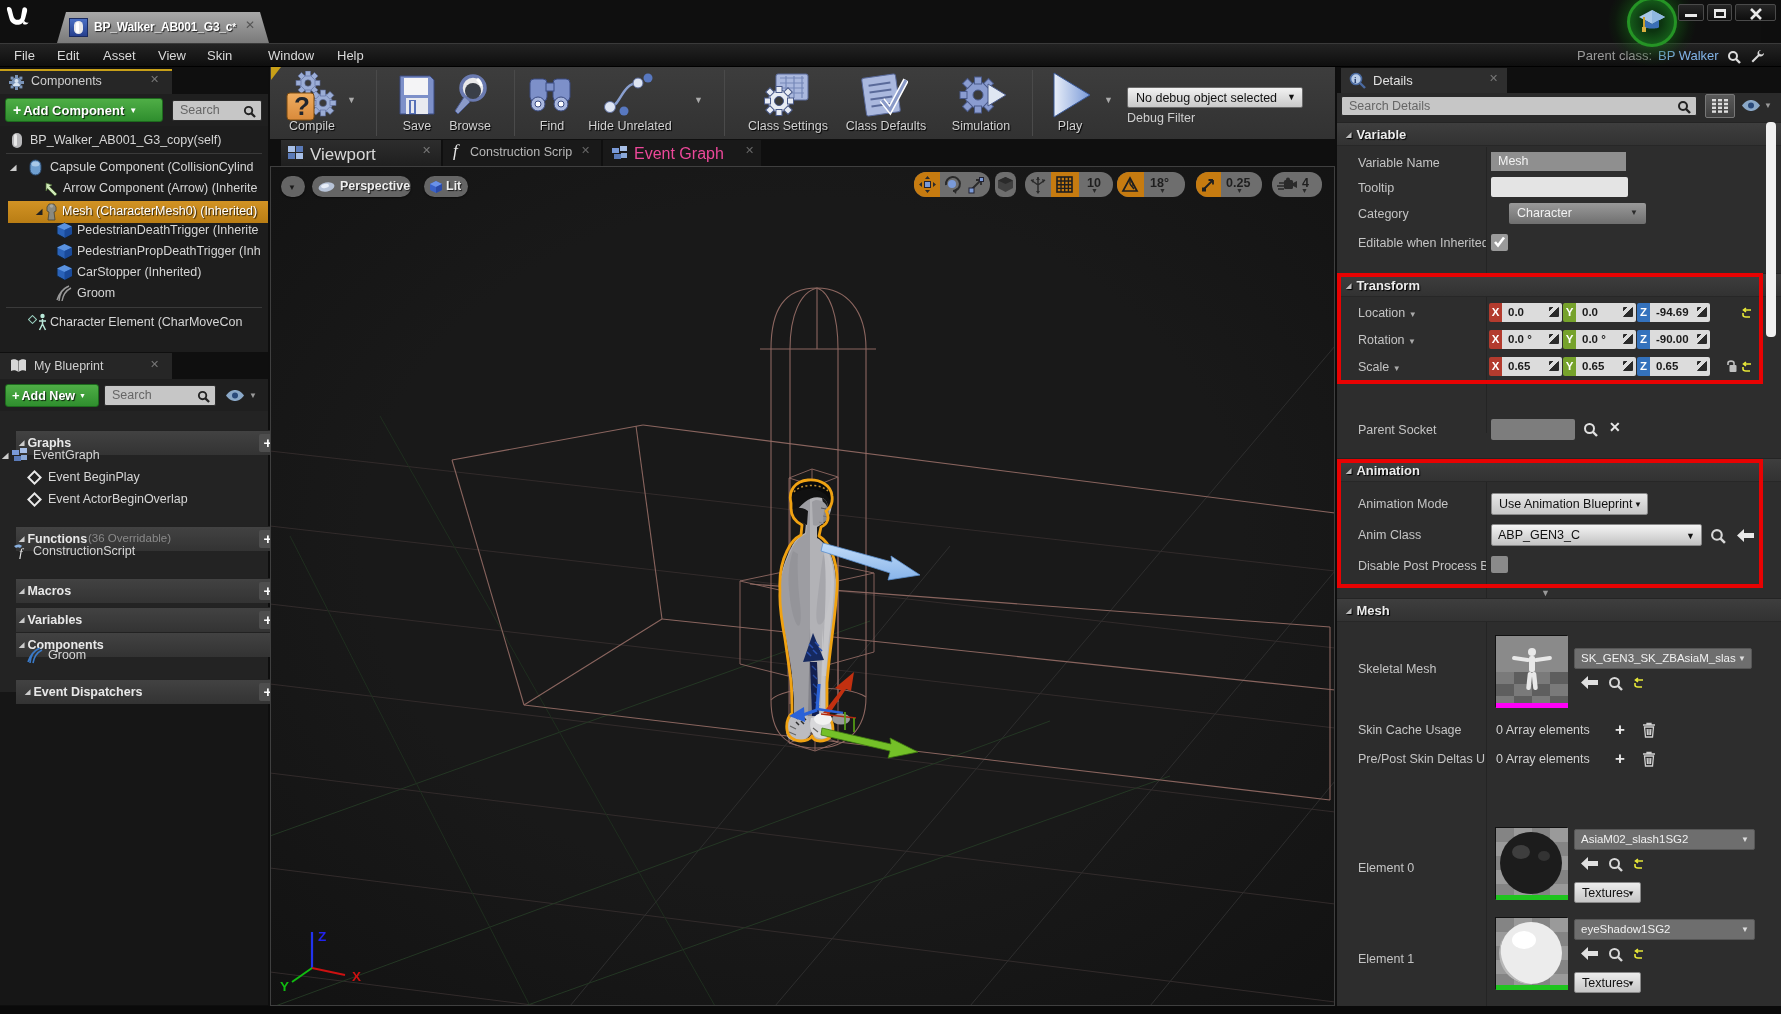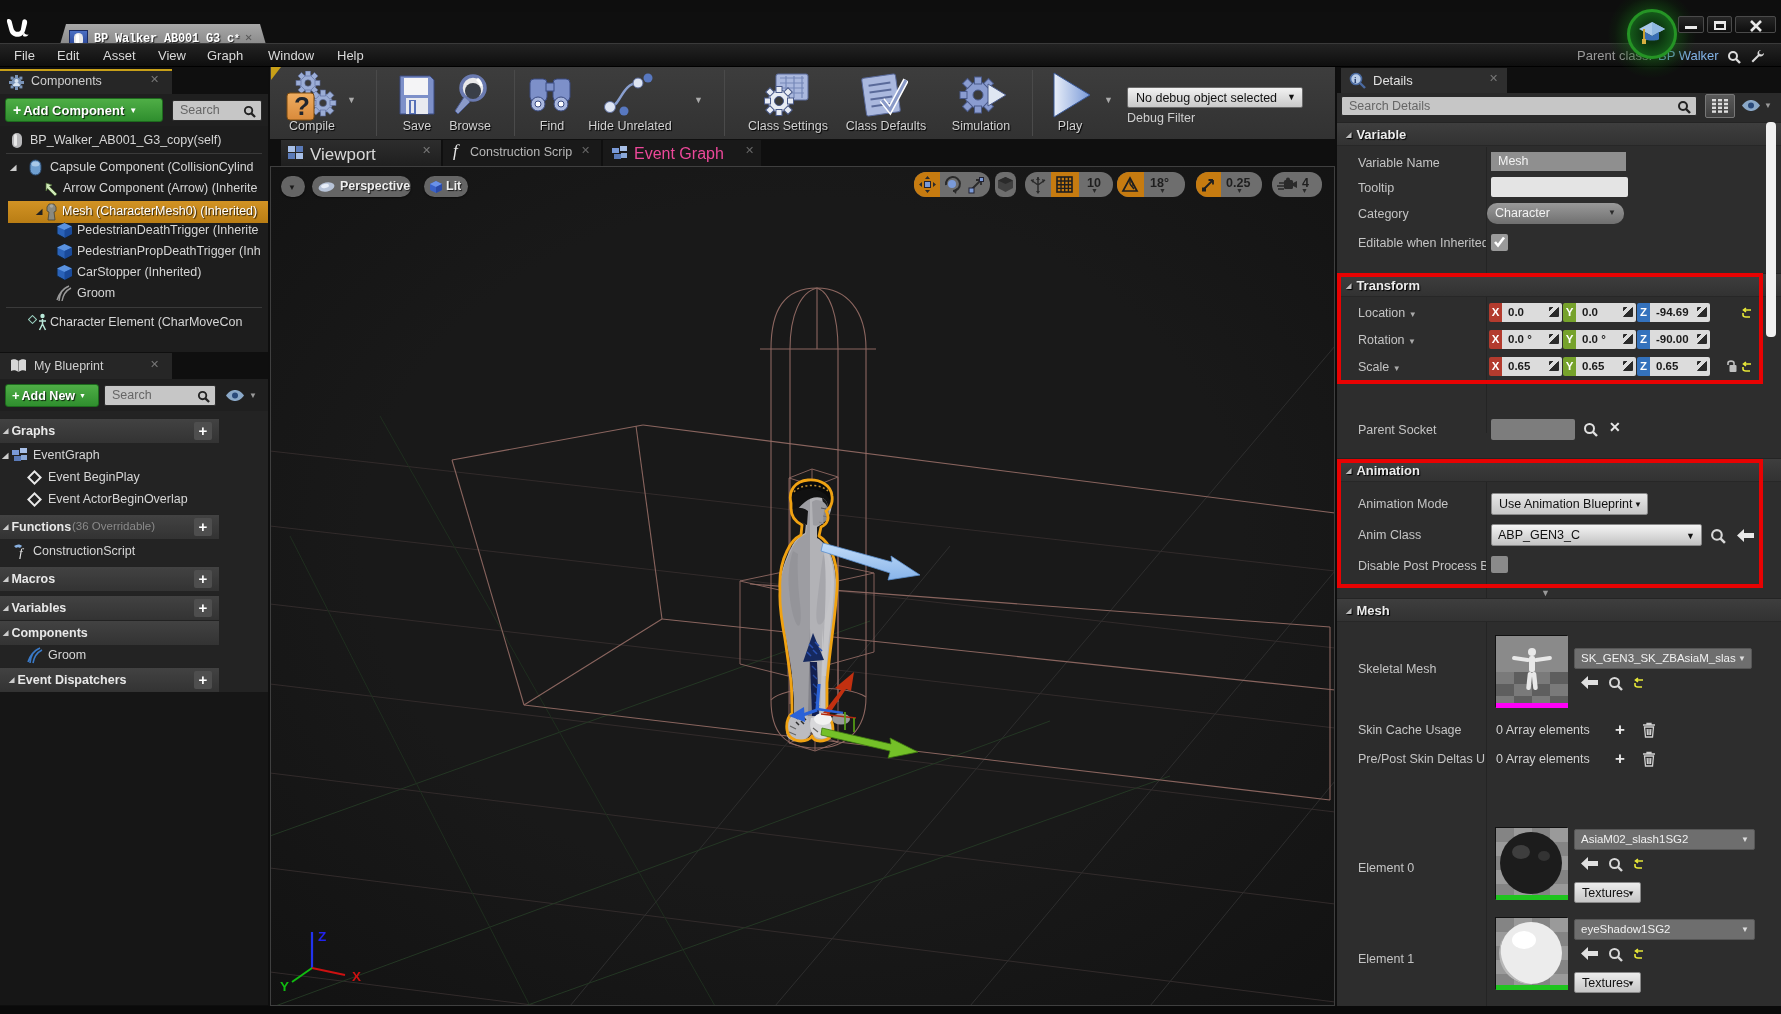--- a/index.html
+++ b/index.html
@@ -2,41 +2,41 @@
 <html><head>
 <meta charset="utf-8">
 <style>
 * { margin:0; padding:0; box-sizing:border-box; }
 html,body { width:1781px; height:1014px; background:#0d0d0d; overflow:hidden; }
 body { font-family:"Liberation Sans", sans-serif; }
 #root { position:absolute; top:0; left:0; width:1781px; height:1014px; background:#0e0e0e; }
 .abs { position:absolute; }
 .ts { text-shadow:1px 1px 1px rgba(0,0,0,0.8); }
 
-#topbar { top:12px; left:0; width:1761px; height:43px; background:#0f0f0f;font-family:Liberation Mono, monospace; }
+#topbar { top:0; left:0; width:1761px; height:43px; background:#0f0f0f; }
 #assettab { top:12px; left:57px; width:212px; height:31px; background:linear-gradient(#a8a8a8,#7a7a7a); clip-path:polygon(0 100%, 9px 0, 203px 0, 100% 100%); color:#fff; }
 #menubar { top:43px; left:0; width:1781px; height:24px; background:linear-gradient(#232323,#0e0e0e); border-top:1px solid #3a3a3a; border-bottom:1px solid #000; }
 .menuitem { position:absolute; top:4px; font-size:13px; color:#d9d9d9; }
 
 #leftcol { top:67px; left:0; width:268px; height:938px; background:#161616; }
 #toolbar { top:67px; left:270px; width:1065px; height:72px; background:linear-gradient(#3d3d3d,#323232); }
 #tabbar { top:139px; left:270px; width:1065px; height:27px; background:#0f0f0f; }
 #viewport { top:166px; left:270px; width:1065px; height:840px; background:#151515; }
 #rightcol { top:67px; left:1337px; width:444px; height:939px; background:#2a2a2a; }
 #bottomstrip { top:1006px; left:0; width:1781px; height:8px; background:#0a0a0a; }
 .winbtn { top:4px; z-index:6; height:17px; background:linear-gradient(#262626,#0e0e0e); border:1px solid #4a4a4a; border-radius:2px; }
 .greenbtn { background:linear-gradient(#4fae46,#2f8e2e); border:1px solid #1d6a1d; border-radius:3px; color:#fff; display:flex; align-items:center; }
 .searchbox { background:#c6c6c6; border:1px solid #2a2a2a; border-radius:2px; font-size:12.5px; color:#666; }
 .searchbox span { display:inline-block; margin-top:2px; }
 .trow { position:absolute; left:0; width:268px; height:21px; }
 .trow > span { position:absolute; top:3px; font-size:12.5px; color:#d6d6d6; white-space:nowrap; }
 .trow .tri { font-size:8px; color:#ccc; top:6px; transform:scaleX(1.1); }
 .trow.sel { background:linear-gradient(#d29324,#b97d14); height:22px; left:8px; width:260px; }
 .trow.sel > span { color:#fff; }
-.sechdr { position:absolute; left:0; width:219px; height:25px; background:linear-gradient(#424242,#333); border-top:1px solid #222; }
+.sechdr { position:absolute; left:16px; width:268px; height:25px; background:linear-gradient(#424242,#333); border-top:1px solid #222;margin-top:12px; }
 .shl { position:absolute; left:3px; top:5px; font-size:12.5px; font-weight:bold; color:#e8e8e8; }
 .shl:before { content:"◢"; font-size:7px; color:#ccc; margin-right:3px; position:relative; top:-2px; }
 .plus { position:absolute; right:7px; top:3px; width:18px; height:18px; background:#4e4e4e; border-radius:2px; color:#fff; font-size:15px; font-weight:bold; text-align:center; line-height:17px; }
 .tblabel { position:absolute; top:52px; font-size:12.5px; color:#d2d2d2; text-align:center; text-shadow:1px 1px 1px #000; }
 .tbsep { position:absolute; top:3px; width:1px; height:66px; background:#1f1f1f; border-right:1px solid #4a4a4a; }
 
 .dhdr { position:absolute; left:0; width:444px; height:24px; background:linear-gradient(#3e3e3e,#323232); border-top:1px solid #242424; border-bottom:1px solid #272727; }
 .dhdr span { position:absolute; left:9px; top:4px; font-size:13px; font-weight:bold; color:#ececec; text-shadow:1px 1px 1px #000; }
 .dhdr span:before { content:"◢"; font-size:7px; color:#bbb; margin-right:5px; position:relative; top:-2px; }
 .dlabel { position:absolute; left:21px; font-size:12.5px; color:#c4c4c4; white-space:nowrap; max-width:128px; overflow:hidden; }
@@ -89,21 +89,21 @@
       </div>
     <div class="winbtn abs" style="left:1735px;width:41px"><svg style="margin:3px 0 0 14px" width="12" height="12" viewBox="0 0 12 12">
           <path d="M1 1 L11 11 M11 1 L1 11" stroke="#e8e8e8" stroke-width="2.6"></path>
         </svg></div>
   </div>
   <div id="menubar" class="abs">
     <div class="menuitem" style="left:14px">File</div>
     <div class="menuitem" style="left:57px">Edit</div>
     <div class="menuitem" style="left:103px">Asset</div>
     <div class="menuitem" style="left:158px">View</div>
-    <div class="menuitem" style="left:207px">Graph</div>
+    <div class="menuitem" style="left:207px">Skin</div>
     <div class="menuitem" style="left:268px">Window</div>
     <div class="menuitem" style="left:337px">Help</div>
     <div class="menuitem" style="left:1577px;color:#9a9a9a">Parent class:</div>
     <div class="menuitem" style="left:1658px;color:#82b4e8">BP Walker</div>
     <svg class="abs" style="left:1727px;top:6px" width="14" height="14" viewBox="0 0 14 14">
         <circle cx="6" cy="6" r="4" fill="none" stroke="#ddd" stroke-width="2"></circle>
         <path d="M9 9 L13 13" stroke="#ddd" stroke-width="2.4"></path>
       </svg>
     <svg class="abs" style="left:1750px;top:5px" width="15" height="15" viewBox="0 0 15 15">
         <path d="M11 1 C9 1 7.5 2.5 7.5 4.5 C7.5 5 7.6 5.4 7.8 5.8 L1.5 12 L3 13.5 L9.2 7.2 C9.6 7.4 10 7.5 10.5 7.5 C12.5 7.5 14 6 14 4 L12 5.5 L9.5 5 L9 2.8 Z" fill="#d8d8d8"></path>
@@ -746,21 +746,21 @@
     <div class="dhdr" style="top:55px">
         <span>Variable</span>
       </div>
     <div class="dlabel" style="top:89px">Variable Name</div>
     <div class="abs" style="left:154px;top:85px;width:135px;height:19px;background:#8f8f8f">
         <span style="position:absolute;left:7px;top:2px;font-size:12.5px;color:#f2f2f2">Mesh</span>
       </div>
     <div class="dlabel" style="top:114px">Tooltip</div>
     <div class="abs" style="left:154px;top:110px;width:137px;height:20px;background:#e4e4e4;border-radius:2px"></div>
     <div class="dlabel" style="top:140px">Category</div>
-    <div class="abs" style="left:150px;top:136px;width:137px;height:21px;background:linear-gradient(#9a9a9a,#6f6f6f);border-radius:10px">
+    <div class="abs" style="left:172px;top:136px;width:137px;height:21px;background:linear-gradient(#9a9a9a,#6f6f6f);border-radius:2px">
         <span style="position:absolute;left:8px;top:3px;font-size:12.5px;color:#f2f2f2">Character</span>
         <span style="position:absolute;right:8px;top:5px;font-size:8px;color:#2a2a2a">▼</span>
       </div>
     <div class="dlabel" style="top:169px">Editable when Inherited</div>
     <div class="abs" style="left:154px;top:167px;width:17px;height:17px;background:#9a9a9a;border-radius:2px"><svg style="margin:2px 0 0 2px" width="13" height="12" viewBox="0 0 13 12">
           <path d="M2 6 L5 9.5 L11 1.5" stroke="#fff" stroke-width="2.6" fill="none"></path>
         </svg></div>
 
     <div class="dhdr" style="top:206px">
         <span>Transform</span>

